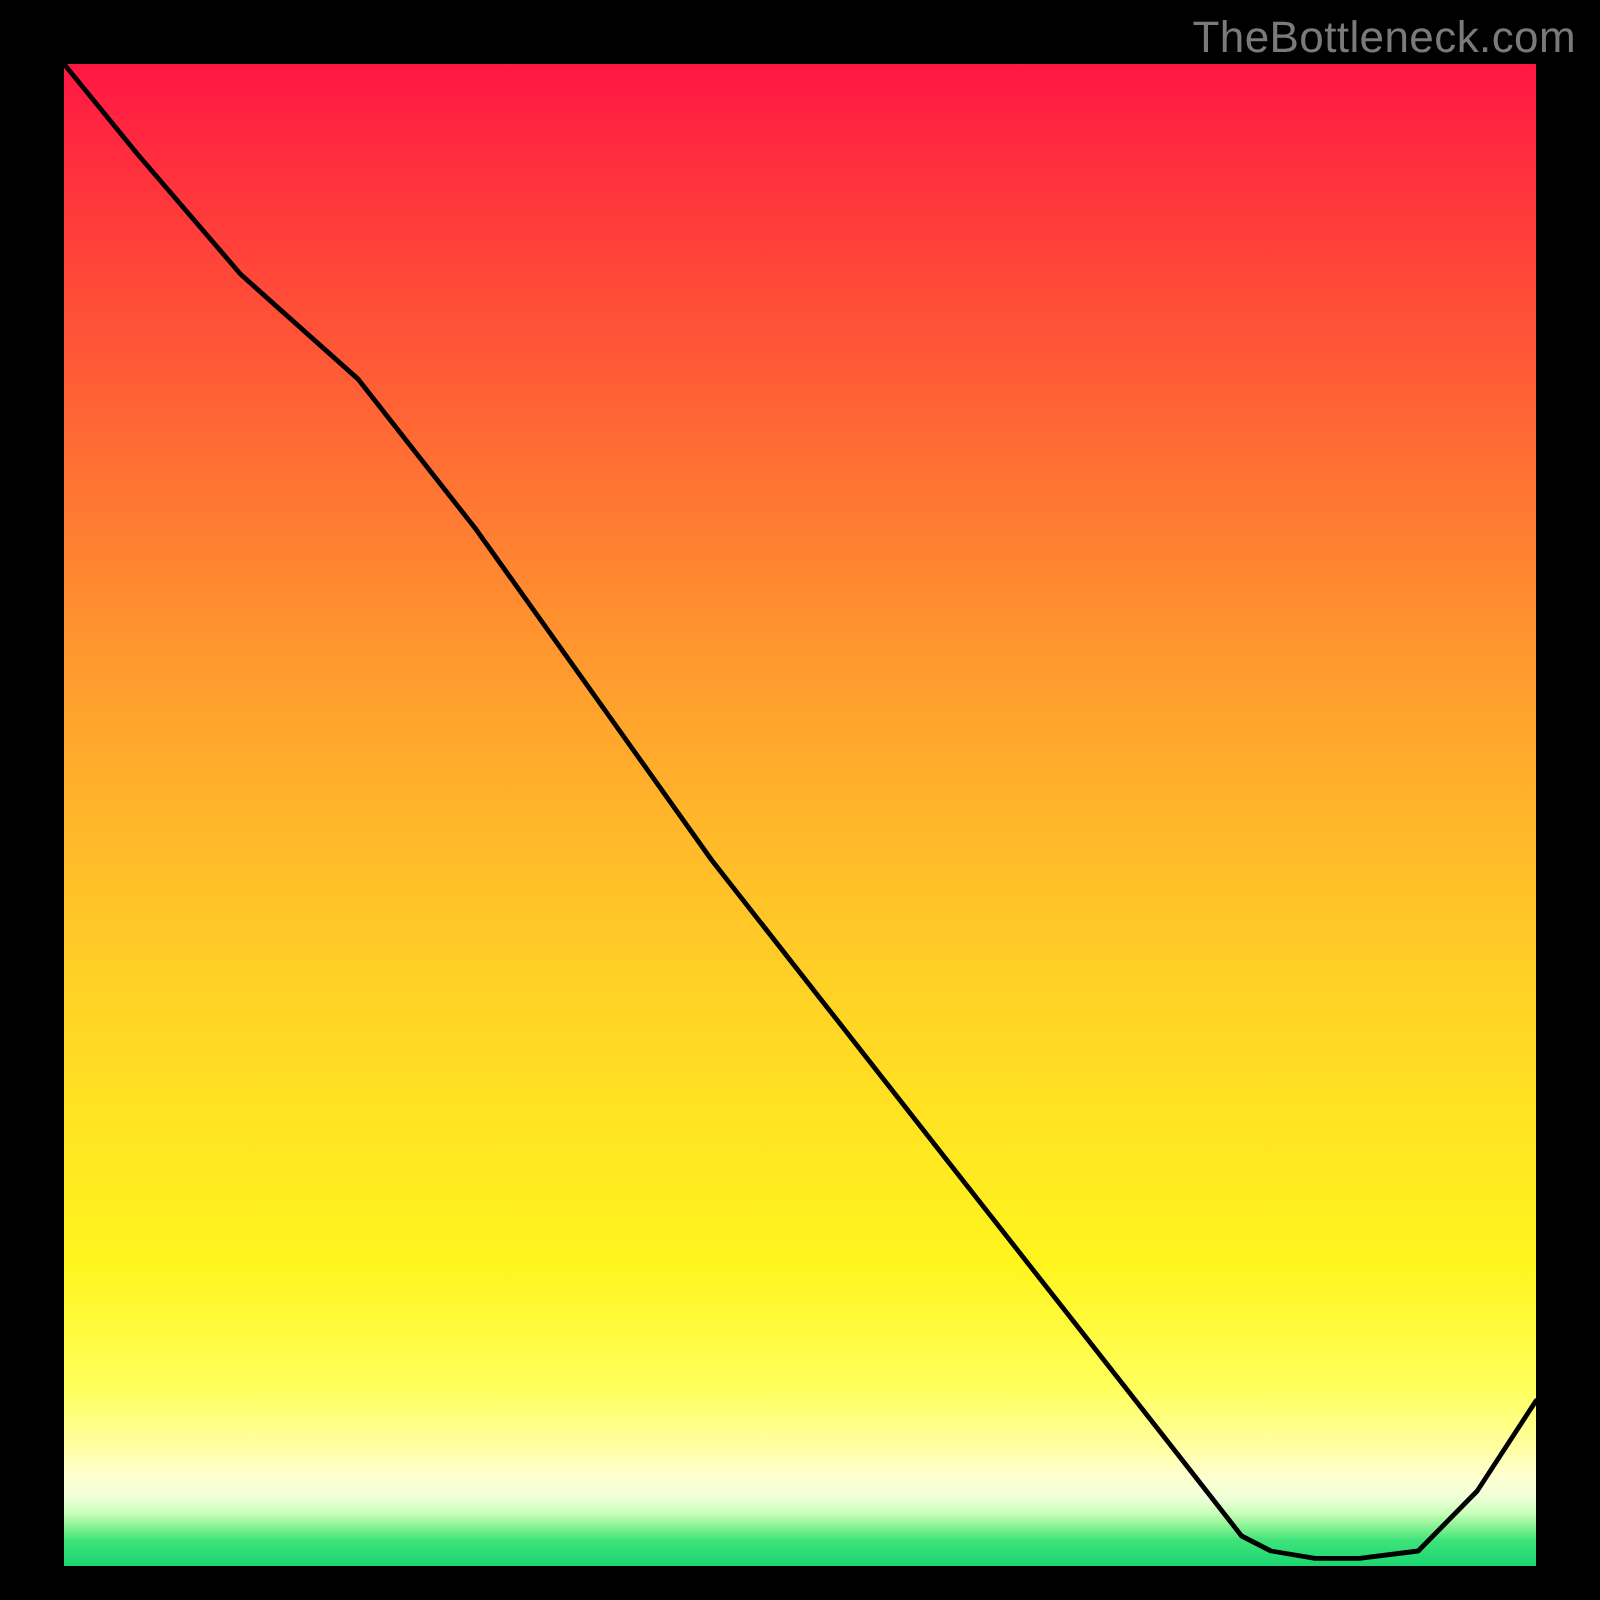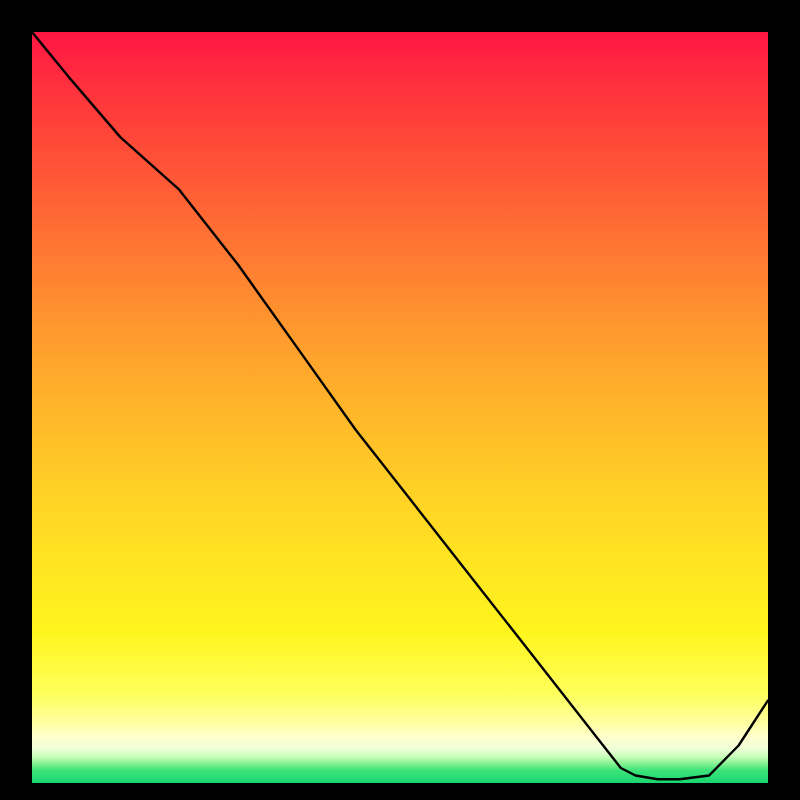--- a/index.html
+++ b/index.html
@@ -69,20 +69,21 @@
     font-size: 10px;
     font-weight: 700;
     white-space: nowrap;
     letter-spacing: -0.2px;
   }
 </style>
 </head>
 <body>
 
 <div class="stage">
+  <div class="watermark">TheBottleneck.com</div>
 
   <div class="plot">
     <div class="gradient"></div>
 
     <svg class="curve" viewBox="0 0 736 751" preserveAspectRatio="none">
       <polyline id="curve-path" fill="none" stroke="#000000" stroke-width="2.4" stroke-linejoin="round" stroke-linecap="round" points="0.0,0.0 36.8,45.1 88.3,105.1 147.2,157.7 206.1,232.8 265.0,315.4 323.8,398.0 382.7,473.1 441.6,548.2 500.5,623.3 559.4,698.4 588.8,736.0 603.5,743.5 625.6,747.2 647.7,747.2 677.1,743.5 706.6,713.5 736.0,668.4"></polyline>
     </svg>
 
     <div id="anno" class="annotation" style="left: 594.688px; top: 723.213px; transform: translate(-50%, -50%); color: rgb(198, 40, 40);"></div>
   </div>

